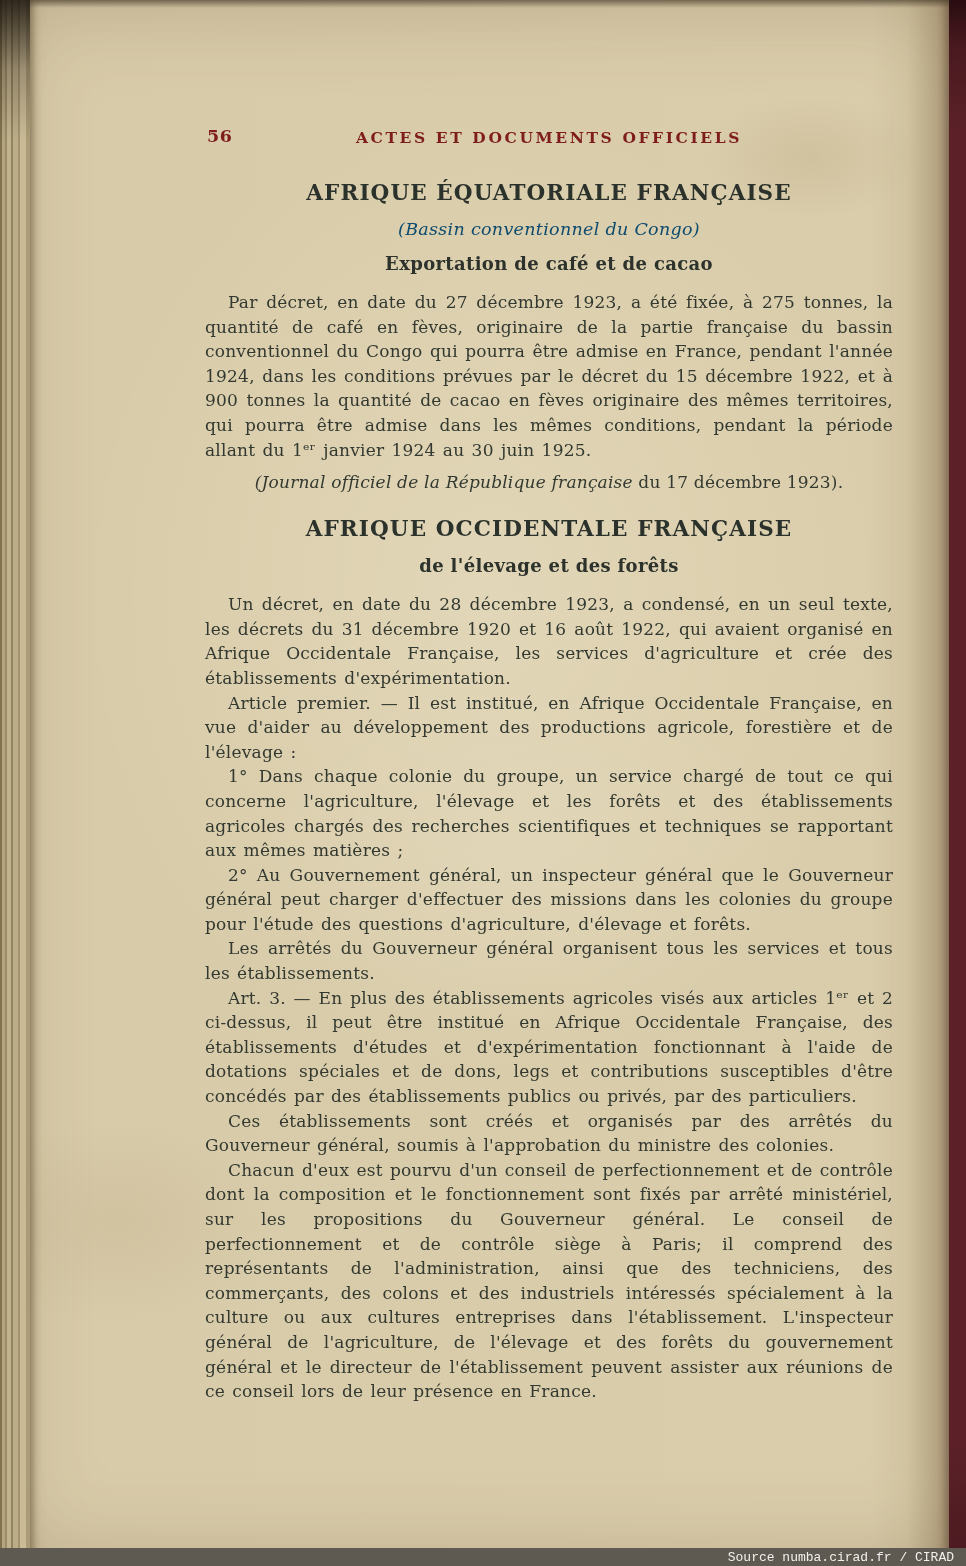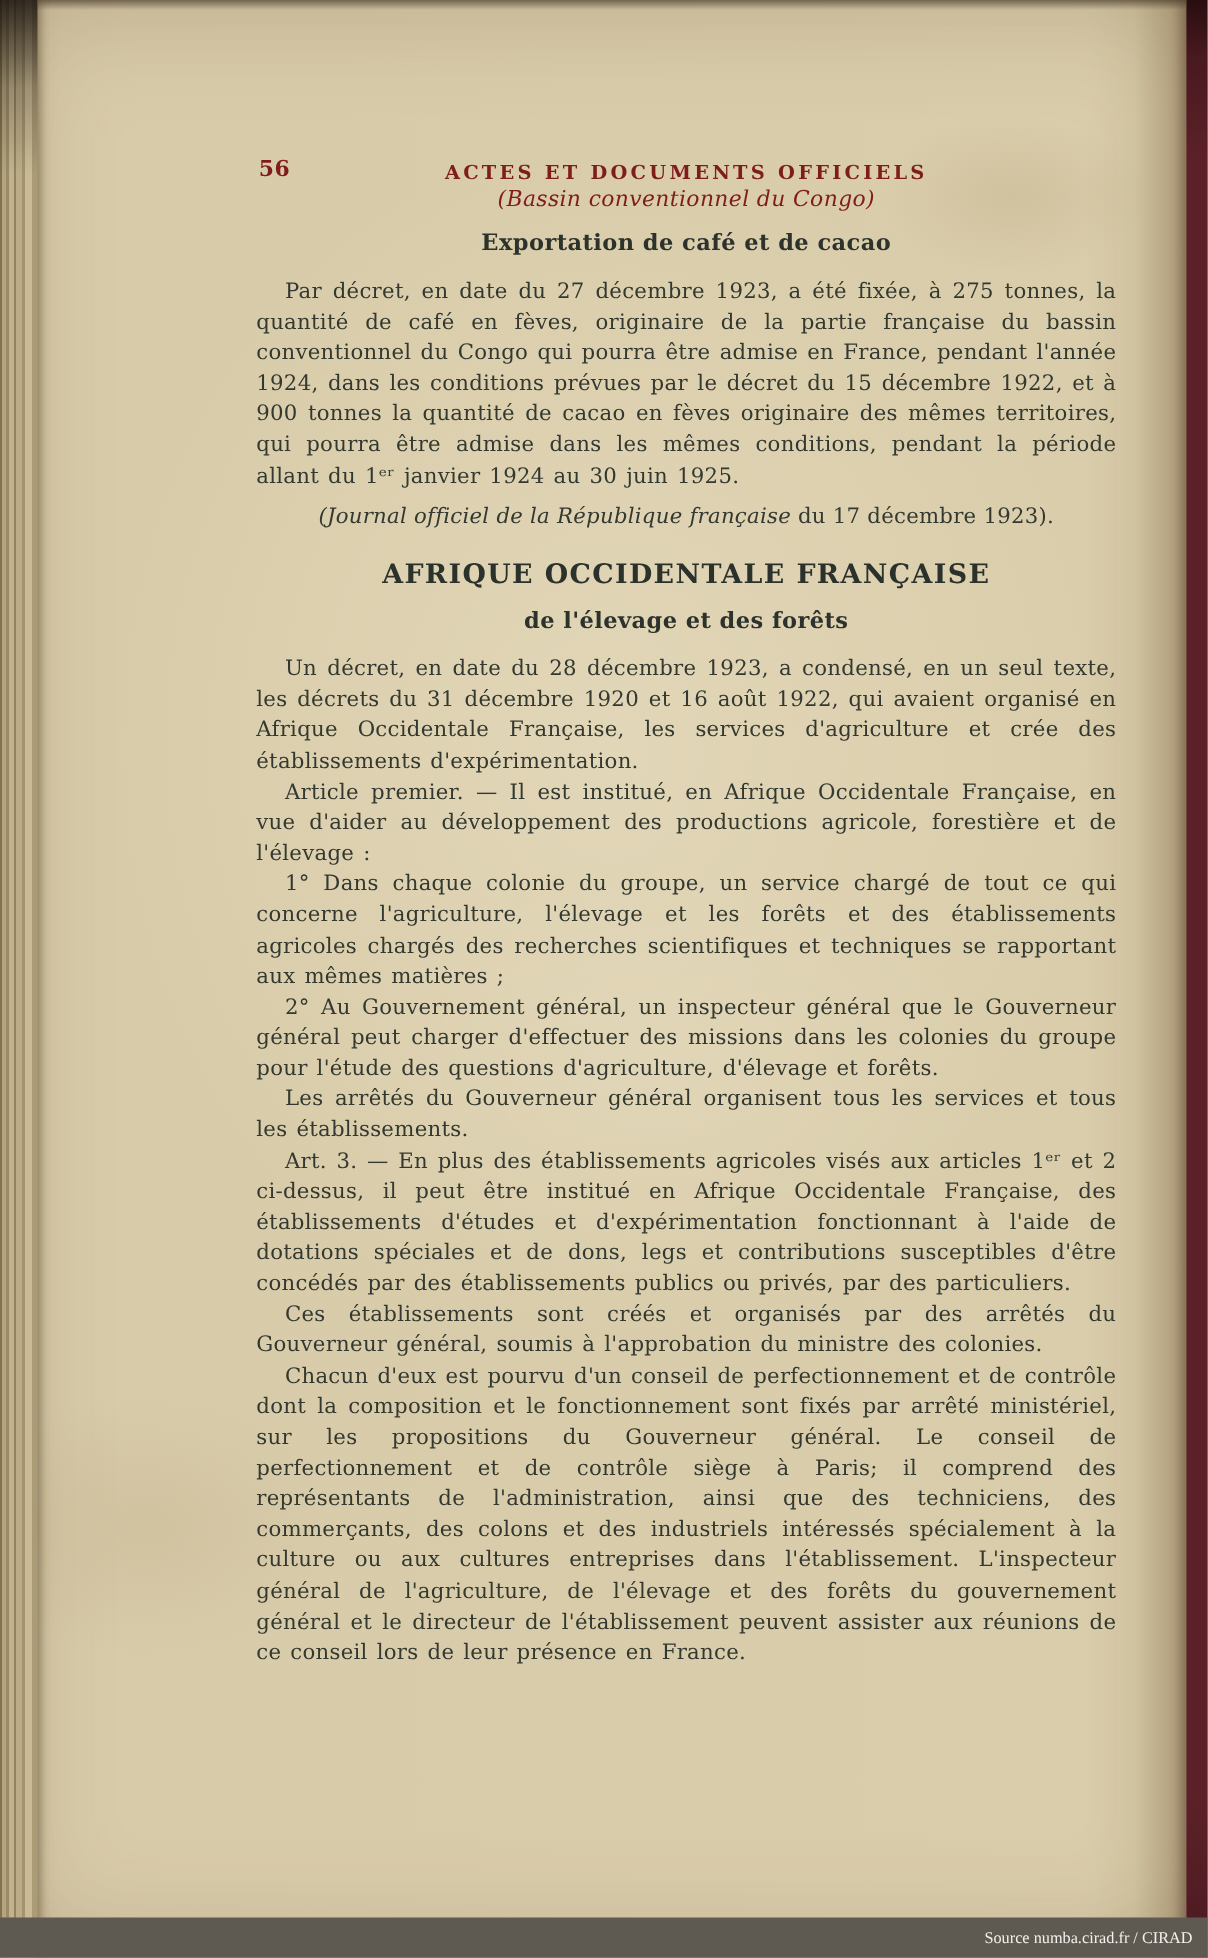--- a/index.html
+++ b/index.html
@@ -65,66 +65,67 @@
     position:absolute; left:2px; top:-2px;
     font-weight:bold; font-size:17.5px; letter-spacing:0.5px;
   }
   .h-title {
     font-size:21.5px; font-weight:bold; text-align:center;
     letter-spacing:1.1px; color:#2b312b; margin:30px 0 14px;
   }
   .h-title.second { margin-top:24px; }
   .h-sub-italic {
     font-size:17.5px; font-style:italic; text-align:center;
-    letter-spacing:0.3px; margin:0 0 14px; color:#7f1d1d;
+    letter-spacing:0.3px; margin:0 0 14px; color:#0c4a6e;
   }
   .h-bold {
     font-size:18px; font-weight:bold; text-align:center;
     letter-spacing:0.35px; margin:0 0 6px; color:#2d332c;
   }
   .h-bold.tight { margin-bottom:0; }
   .h-bold.last  { margin-bottom:16px; }
   .body-text {
     font-size:17px; line-height:24.6px; text-align:justify;
     letter-spacing:0.22px; word-spacing:1.6px;
   }
   .body-text p { margin:0; text-indent:1.35em; }
   .citation {
     font-size:17px; text-align:center; margin:10px 0 4px;
     letter-spacing:0.2px;
   }
   .citation .it { font-style:italic; }
 
   
   .footer-bar {
-    position:absolute; left:0; right:0; bottom:0; height:32px; z-index:6;
+    position:absolute; left:0; right:0; bottom:0; height:18px; z-index:6;
     background:#5e5a52;
     display:flex; align-items:center; justify-content:flex-end;
     padding:0 12px;
-    font-family:Liberation Serif, serif; font-size:13px; color:#f2f0ec;
+    font-family:Liberation Mono, monospace; font-size:13px; color:#f2f0ec;
   }
 </style>
 </head>
 <body>
 
 <div class="scan">
   <div class="paper"></div>
   <div class="texture"></div>
   <div class="edge-left"></div>
   <div class="edge-right"></div>
   <div class="right-shade"></div>
   <div class="top-edge"></div>
 
   <div class="text-block">
 
     <div class="page-head">
       <span class="page-num">56</span>
       <span>ACTES ET DOCUMENTS OFFICIELS</span>
     </div>
 
+    <div class="h-title">AFRIQUE ÉQUATORIALE FRANÇAISE</div>
     <div class="h-sub-italic">(Bassin conventionnel du Congo)</div>
     <div class="h-bold last">Exportation de café et de cacao</div>
 
     <div class="body-text">
       <p>Par décret, en date du 27 décembre 1923, a été fixée, à 275 tonnes, la quantité de café en fèves, originaire de la partie française du bassin conventionnel du Congo qui pourra être admise en France, pendant l'année 1924, dans les conditions prévues par le décret du 15 décembre 1922, et à 900 tonnes la quantité de cacao en fèves originaire des mêmes territoires, qui pourra être admise dans les mêmes conditions, pendant la période allant du 1ᵉʳ janvier 1924 au 30 juin 1925.</p>
     </div>
 
     <div class="citation">
       <span class="it">(Journal officiel de la République française</span><span> du 17 décembre 1923).</span>
     </div>

